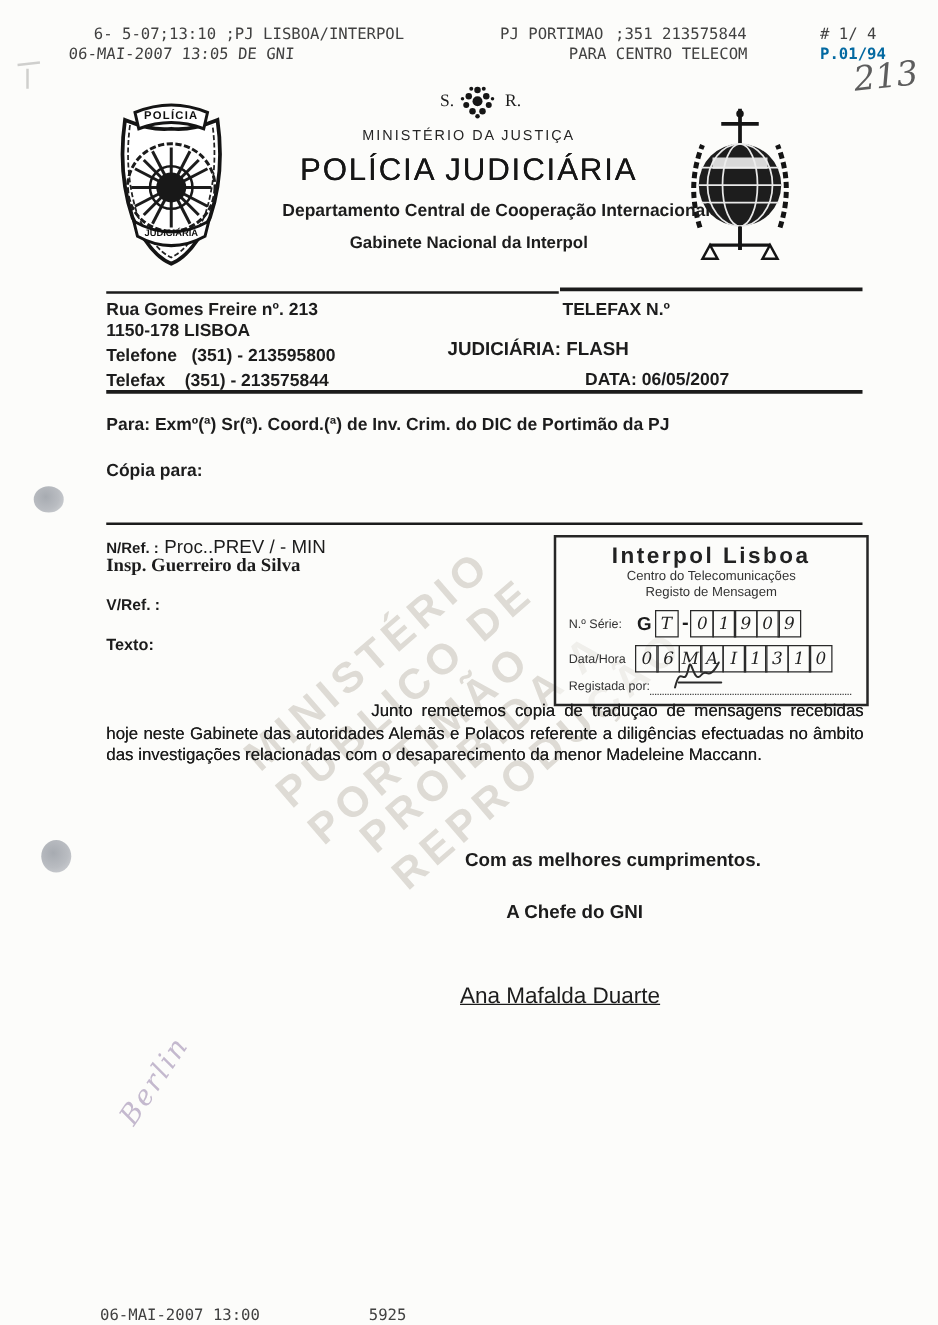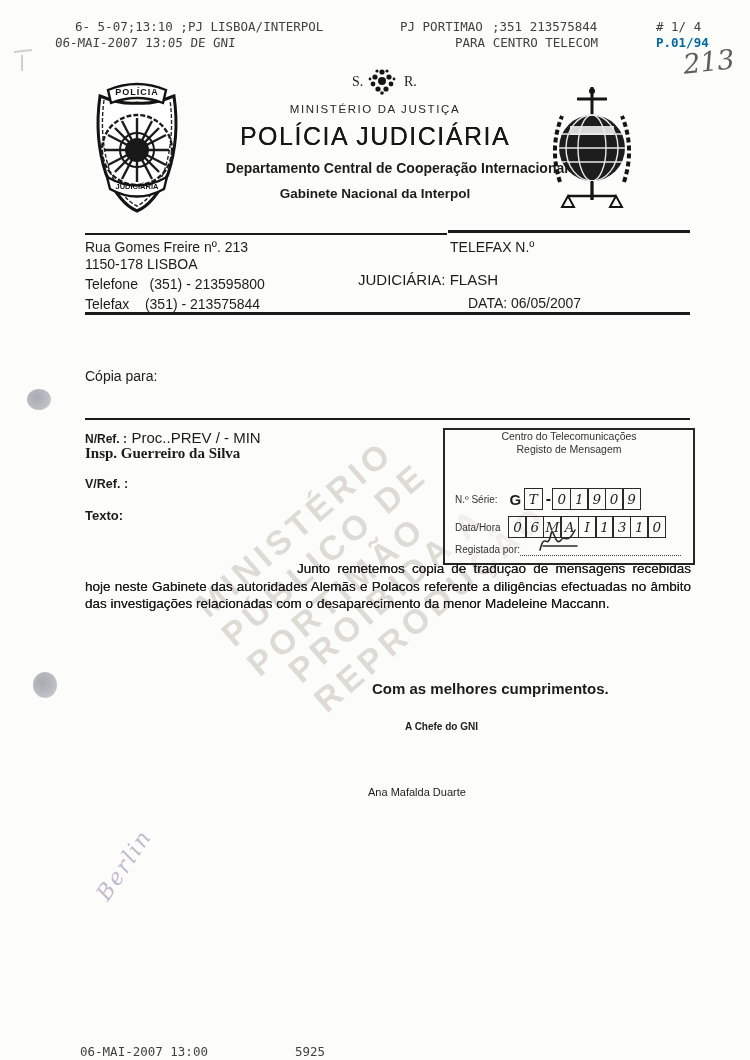--- a/index.html
+++ b/index.html
@@ -14,21 +14,21 @@
   .wm{
     position:absolute; z-index:1; font-weight:bold; color:#dbd8d1;
     letter-spacing:5px; transform-origin:center center; opacity:.9;
   }
   
   .ministry{font-size:11.5px; letter-spacing:1.6px; color:#262626;}
   .orgname{font-size:25px; letter-spacing:1.5px; color:#161616; text-shadow:0 0 .4px #161616;}
   .dept{font-size:14px; font-weight:bold;}
   .office{font-size:13.5px; font-weight:bold;}
   .rule{position:absolute; background:#1b1b1b; z-index:2;}
-  .addr{font-size:14px; font-weight:normal; line-height:18px;}
+  .addr{font-size:14px; font-weight:bold; line-height:18px;}
   .hw{font-family:"DejaVu Serif", serif; font-style:italic;}
   
   .stamp{
     position:absolute; left:443px; top:428px; width:248px; height:133px;
     border:2px solid #262626; z-index:2; background:rgba(252,252,250,.6);
   }
   .stamp .title{font-size:18px; font-weight:bold; letter-spacing:2px; text-align:center; margin-top:4px; color:#222;}
   .stamp .sub{font-size:10.5px; text-align:center; color:#333; line-height:13px;}
   .cellrow{position:absolute; display:flex; align-items:center;}
   .cells{display:flex;}
@@ -150,36 +150,38 @@
   <div class="rule" style="left:85px; top:312px; width:605px; height:3px;"></div>
 
   <div class="abs z1 addr" style="left:85px; top:238px;">Rua Gomes Freire  nº. 213</div>
   <div class="abs z1 addr" style="left:85px; top:255px;">1150-178 LISBOA</div>
   <div class="abs z1 addr" style="left:85px; top:275px; white-space:pre;">Telefone   (351) - 213595800</div>
   <div class="abs z1 addr" style="left:85px; top:295px; white-space:pre;">Telefax    (351) - 213575844</div>
   <div class="abs z1 addr" style="left:450px; top:238px;">TELEFAX N.º</div>
   <div class="abs z1 addr" style="left:358px; top:271px; font-size:15px;">JUDICIÁRIA: FLASH</div>
   <div class="abs z1 addr" style="left:468px; top:294px;">DATA: 06/05/2007</div>
 
+  <div class="abs z1 addr" style="left:85px; top:330px;">Para: Exmº(ª) Sr(ª). Coord.(ª)  de Inv. Crim. do DIC de Portimão da PJ</div>
   <div class="abs z1 addr" style="left:85px; top:367px;">Cópia para:</div>
 
   <div class="blob" style="left:27px; top:389px; width:24px; height:21px;"></div>
   <div class="blob" style="left:33px; top:672px; width:24px; height:26px;"></div>
 
   <div class="rule" style="left:85px; top:418px; width:605px; height:2px;"></div>
 
   <div class="abs z1" style="left:85px; top:429px;">
     <span style="font-size:12px; font-weight:bold;">N/Ref. :</span>
     <span style="font-size:15px;">Proc..PREV /    - MIN</span>
   </div>
   <div class="abs z1" style="left:85px; top:445px; font-size:15px; font-weight:bold;font-family:Liberation Serif, serif;">Insp. Guerreiro da Silva</div>
   <div class="abs z1" style="left:85px; top:477px; font-size:12.5px; font-weight:bold;">V/Ref. :</div>
   <div class="abs z1" style="left:85px; top:508px; font-size:13px; font-weight:bold;">Texto:</div>
 
   <div class="stamp">
+    <div class="title">Interpol Lisboa</div>
     <div class="sub">Centro do Telecomunicações</div>
     <div class="sub">Registo de Mensagem</div>
     <div class="cellrow" style="left:10px; top:58px;">
       <span class="slabel">N.º Série:</span>
       <span style="font-size:15px; font-weight:bold; margin-left:12px;">G</span>
       <span class="cells" style="margin-left:4px;">
         <span class="cell hw">T</span>
       </span>
       <span style="margin:0 3px; font-weight:bold;">-</span>
       <span class="cells">
@@ -211,22 +213,22 @@
     <div class="abs" style="left:92px; top:92px;">
       <svg width="46" height="34" viewBox="0 0 46 34">
         <path d="M3,28 C8,8 10,30 14,12 C16,2 18,26 24,18 C28,12 30,24 38,8 M6,24 L40,24" fill="none" stroke="#2a2a2a" stroke-width="1.6" stroke-linecap="round"></path>
       </svg>
     </div>
   </div>
 
   <div class="bodytext">Junto remetemos copia de tradução de mensagens recebidas hoje neste Gabinete das autoridades Alemãs e Polacos referente a diligências  efectuadas no âmbito das investigações relacionadas com o desaparecimento da menor Madeleine Maccann.</div>
 
   <div class="abs z1" style="left:372px; top:680px; font-size:15px; font-weight:bold;">Com as melhores cumprimentos.</div>
-  <div class="abs z1" style="left:405px; top:721px; font-size:10px; font-weight:bold;">A Chefe do GNI</div>
-  <div class="abs z1" style="left:368px; top:786px; font-size:11px;">Ana Mafalda Duarte</div>
+  <div class="abs z1" style="left:405px; top:721px; font-size:15px; font-weight:bold;">A Chefe do GNI</div>
+  <div class="abs z1" style="left:368px; top:786px; font-size:18px;text-decoration:underline;">Ana Mafalda Duarte</div>
 
   <div class="abs hw" style="left:112px; top:880px; font-size:22px; color:#c4b9ce; z-index:2;
        transform:rotate(-56deg); transform-origin:left bottom; letter-spacing:2px;">Berlin</div>
 
   <div class="abs mono" style="left:80px; top:1044px; z-index:2;">06-MAI-2007  13:00</div>
   <div class="abs mono" style="left:295px; top:1044px; z-index:2;">5925</div>
 
 </div>
 
 </body></html>

